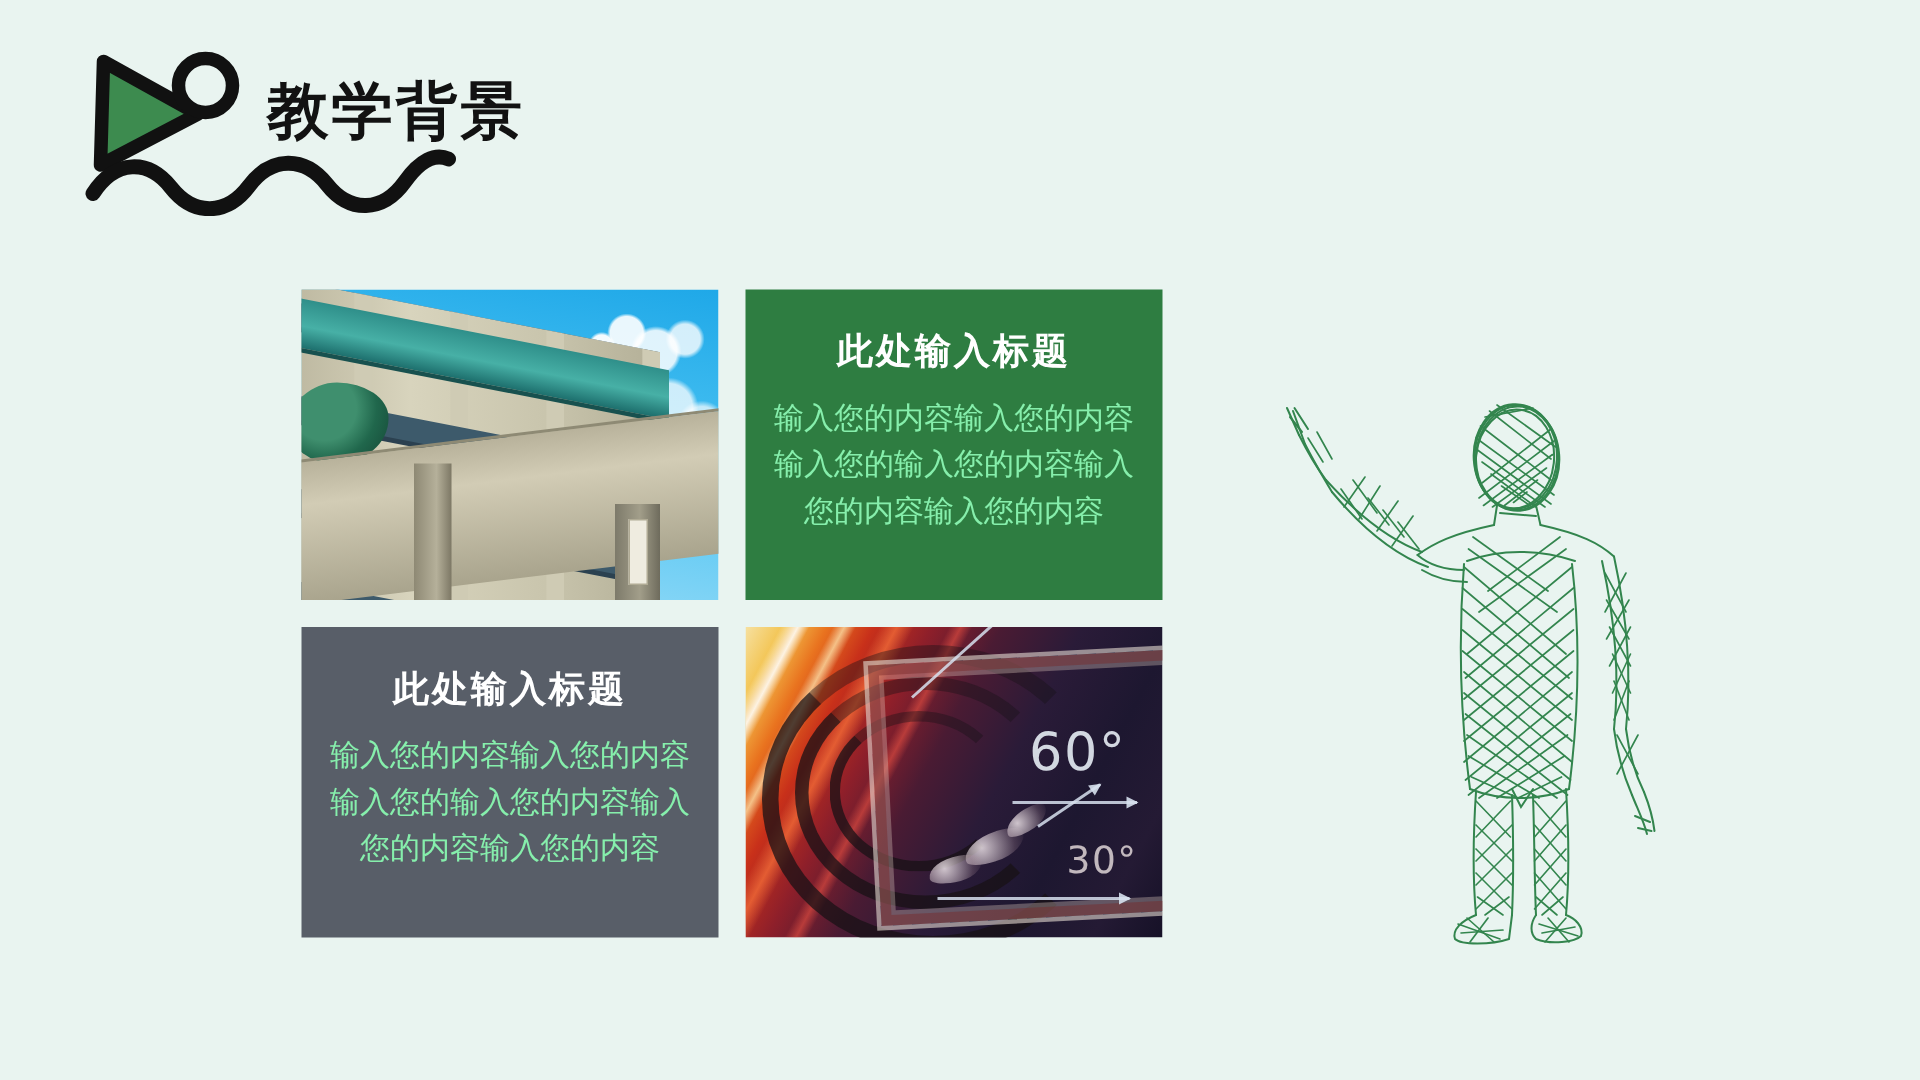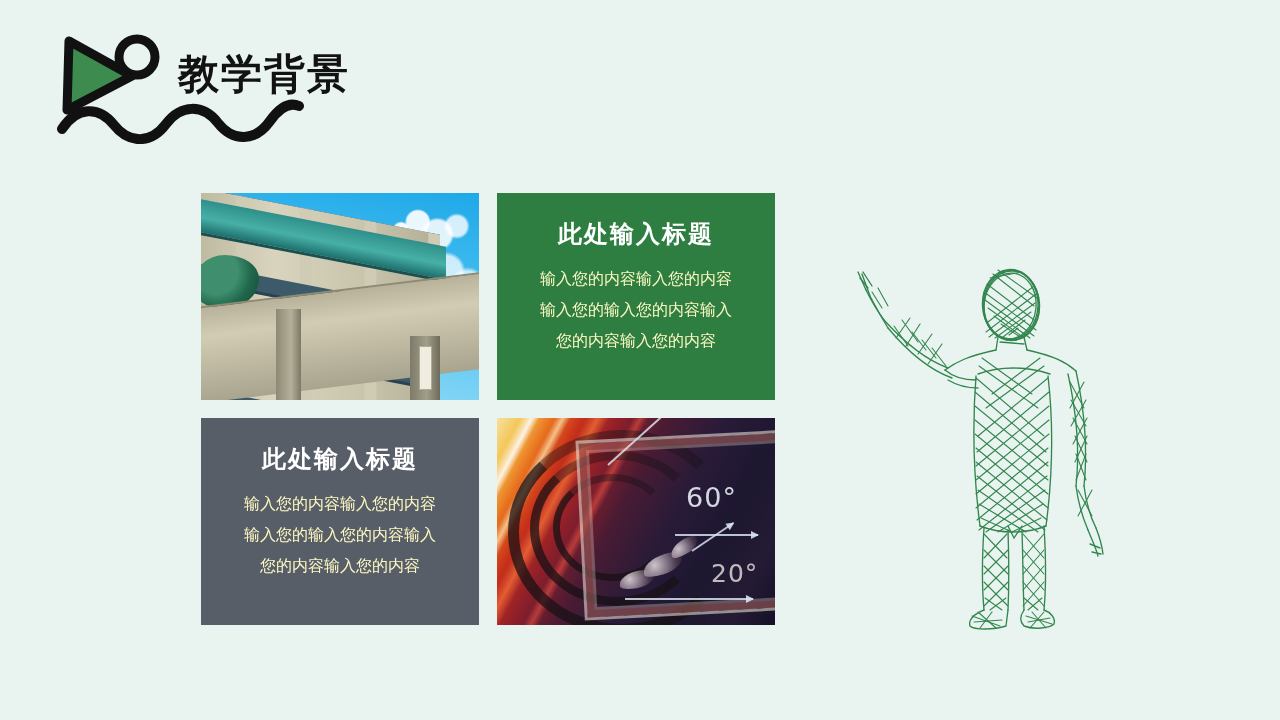--- a/index.html
+++ b/index.html
@@ -85,22 +85,22 @@
     font-size: 24px;
     font-weight: bold;
     color: #ffffff;
     text-align: center;
     letter-spacing: 2px;
     line-height: 30px;
     margin: 0 0 14px 0;
   }
   .card-body {
     font-family: "DejaVu Serif", "Liberation Serif", serif;
-    font-size: 16px;
-    color: #fef9c3;
+    font-size: 20px;
+    color: #86efac;
     text-align: center;
     line-height: 31px;
     margin: 0;
   }
   .card-body-line { display: block; }
 
   
   .photo {
     width: 100%;
     height: 100%;
@@ -261,21 +261,21 @@
   .tech-arrow.a2 { left: 64%; top: 56%; width: 30%; }
   .tech-arrow.a3 { left: 70%; top: 64%; width: 18%; transform: rotate(-34deg); transform-origin: left center; }
   .tech-arrow.a4 { left: 46%; top: 87%; width: 46%; }
   .tech-angle-label {
     position: absolute;
     color: rgba(226,232,240,.92);
     font-family: "DejaVu Sans", "Liberation Sans", sans-serif;
     font-weight: 400;
     letter-spacing: 1px;
   }
-  .tech-angle-label.l60 { left: 68%; top: 31%; font-size: 27px; }
+  .tech-angle-label.l60 { left: 68%; top: 31%; font-size: 35px; }
   .tech-angle-label.l30 { left: 77%; top: 68%; font-size: 25px; color: rgba(235,225,225,.8); }
   .tech-blade {
     position: absolute;
     background: radial-gradient(circle at 30% 40%, rgba(235,225,230,.85), rgba(180,150,160,.25) 70%, rgba(0,0,0,0) 100%);
     border-radius: 60% 40% 55% 45% / 70% 30% 70% 30%;
   }
   .tech-blade.b1 { left: 52%; top: 66%; width: 15%; height: 9%; transform: rotate(-18deg); }
   .tech-blade.b2 { left: 62%; top: 59%; width: 11%; height: 7%; transform: rotate(-30deg); }
   .tech-blade.b3 { left: 44%; top: 74%; width: 13%; height: 8%; transform: rotate(-10deg); }
 
@@ -350,21 +350,21 @@
         <div class="tech-rings r3"></div>
         <div class="tech-panel"></div>
         <div class="tech-blade b1"></div>
         <div class="tech-blade b2"></div>
         <div class="tech-blade b3"></div>
         <div class="tech-arrow a1"></div>
         <div class="tech-arrow a2"></div>
         <div class="tech-arrow a3"></div>
         <div class="tech-arrow a4"></div>
         <div class="tech-angle-label l60">60°</div>
-        <div class="tech-angle-label l30">20°</div>
+        <div class="tech-angle-label l30">30°</div>
       </div>
     </div>
 
   </div>
 
   <svg class="sketch-figure" viewBox="0 0 260 372">
     <g fill="none" stroke="#2a8046" stroke-width="1.35" stroke-linecap="round" opacity="0.95">
 
       <ellipse cx="163" cy="47" rx="28" ry="35"></ellipse>
       <ellipse cx="163" cy="47" rx="27" ry="34" transform="rotate(3 163 47)"></ellipse>

